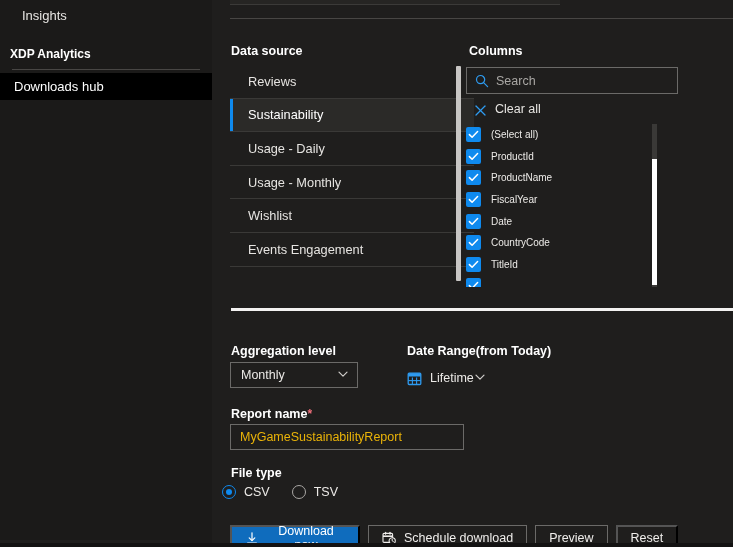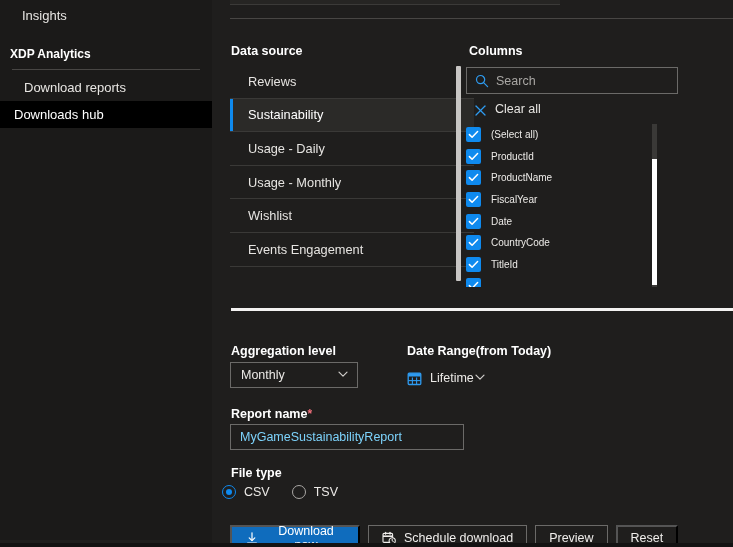--- a/index.html
+++ b/index.html
@@ -145,21 +145,21 @@
     display: flex; align-items: center; cursor: pointer;
   }
   .cal-icon { width: 15px; height: 15px; margin-right: 8px; }
   .dr-value { color: #eceae7; font-size: 12.5px; margin-right: 0; }
 
   .rn-label { position: absolute; left: 19px; top: 407px; }
   .req-star { color: #f1707b; font-size: 12px; }
   .name-input {
     position: absolute; left: 18px; top: 424px; width: 234px; height: 26px;
     border: 1px solid #6b6a68; background: #1f1e1d;
-    color: #7dd3fc; font-size: 12.5px; padding: 0 9px;
+    color: #eab308; font-size: 12.5px; padding: 0 9px;
     font-family: "Liberation Sans", sans-serif; outline: none;
   }
 
   .ft-label { position: absolute; left: 19px; top: 466px; }
   .radios { position: absolute; left: 10px; top: 485px; display: flex; align-items: center; }
   .radio-wrap { display: flex; align-items: center; margin-right: 22px; cursor: pointer; }
   .radio {
     width: 14px; height: 14px; border-radius: 50%;
     border: 1px solid #a9a7a4; margin-right: 8px; position: relative;
   }
@@ -199,23 +199,20 @@
 <div class="app">
 
   <nav class="sidebar">
     <div class="nav-link insights">
       <span>Insights</span>
     </div>
     <div class="nav-section-title">
       <span>XDP Analytics</span>
     </div>
     <div class="nav-divider"></div>
-    <div class="nav-link">
-      <span>Download reports</span>
-    </div>
     <div class="nav-link selected">
       <span>Downloads hub</span>
     </div>
   </nav>
 
   <main class="main">
 
     <div class="top-stub"></div>
     <div class="top-rule"></div>
 

